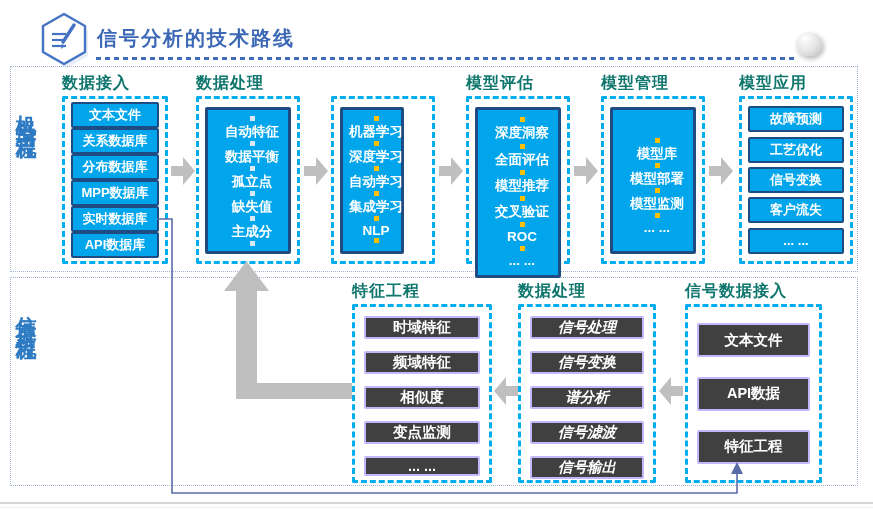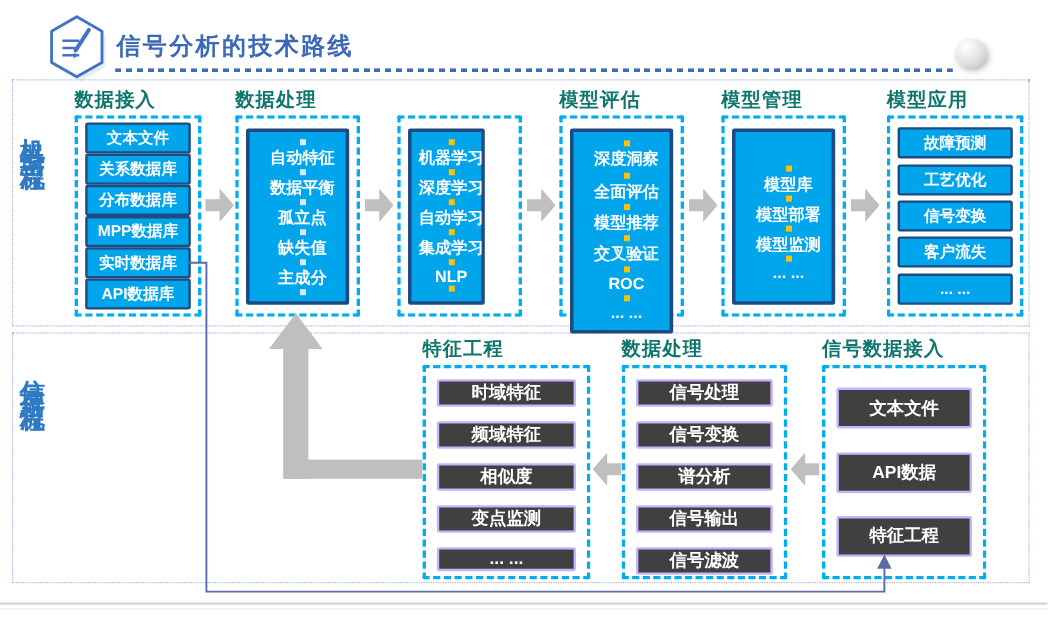--- a/index.html
+++ b/index.html
@@ -222,26 +222,26 @@
   <div class="col-header" style="left:352px;top:281px;width:140px;">特征工程</div>
   <div class="dash-box" style="left:352px;top:304px;width:140px;height:179px;">
     <div class="btn-deep">时域特征</div>
     <div class="btn-deep">频域特征</div>
     <div class="btn-deep">相似度</div>
     <div class="btn-deep">变点监测</div>
     <div class="btn-deep">... ...</div>
   </div>
 
   <div class="col-header" style="left:518px;top:281px;width:138px;">数据处理</div>
-  <div class="dash-box" style="left:518px;top:304px;width:138px;height:179px;">
+  <div class="dash-box" style="left:518px;top:304px;width:138px;height:179px;font-style:italic;">
     <div class="btn-deep">信号处理</div>
     <div class="btn-deep">信号变换</div>
     <div class="btn-deep">谱分析</div>
+    <div class="btn-deep">信号滤波</div>
     <div class="btn-deep">信号输出</div>
-    <div class="btn-deep">信号滤波</div>
   </div>
 
   <div class="col-header" style="left:685px;top:281px;width:137px;">信号数据接入</div>
   <div class="dash-box" style="left:685px;top:304px;width:137px;height:179px;">
     <div class="btn-deep tall">文本文件</div>
     <div class="btn-deep tall">API数据</div>
     <div class="btn-deep tall">特征工程</div>
   </div>
 
   <div class="arrow-left" style="left:494px;top:377px;"></div>

